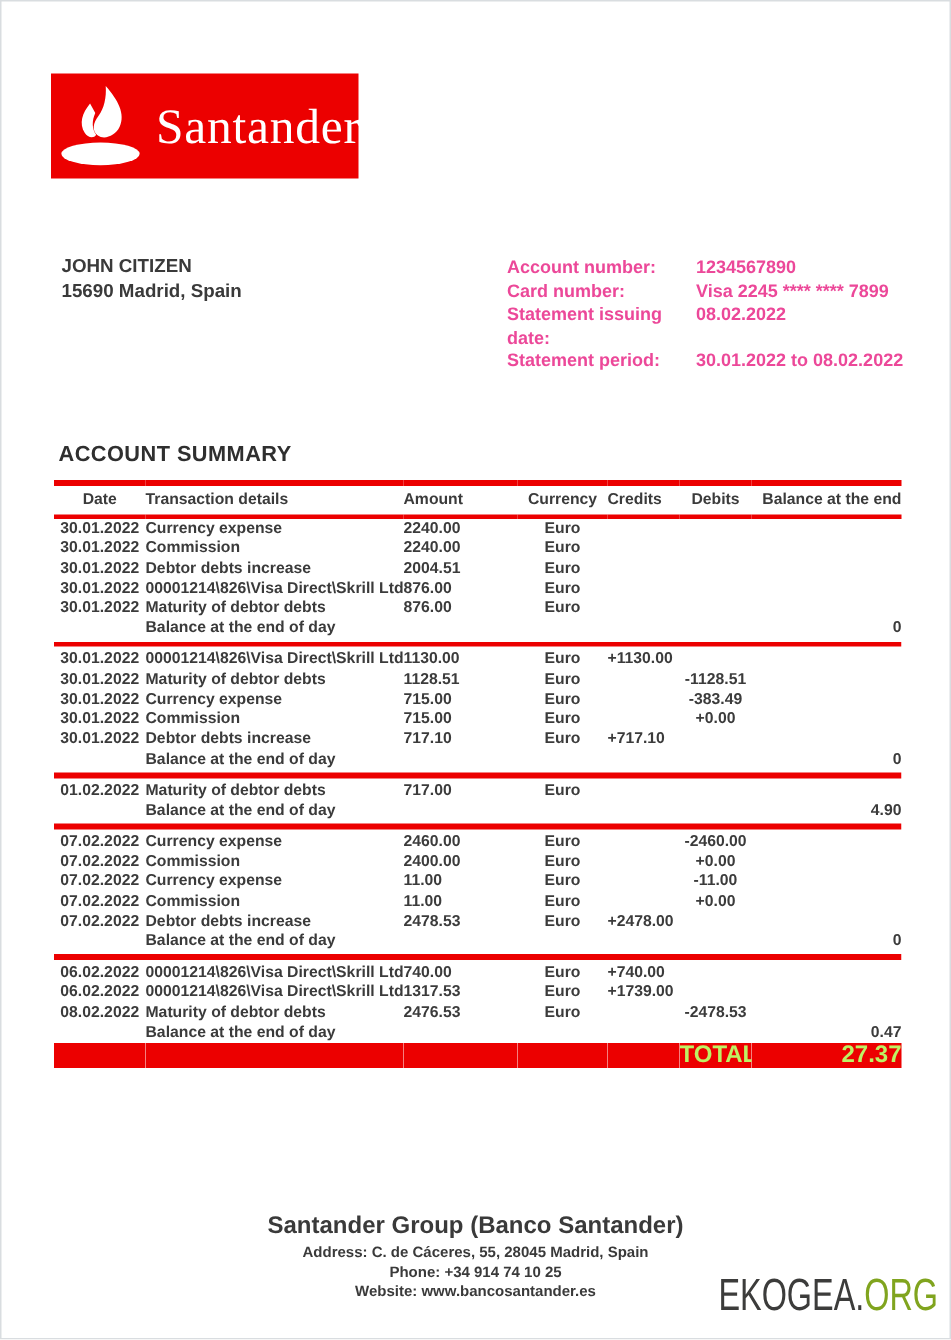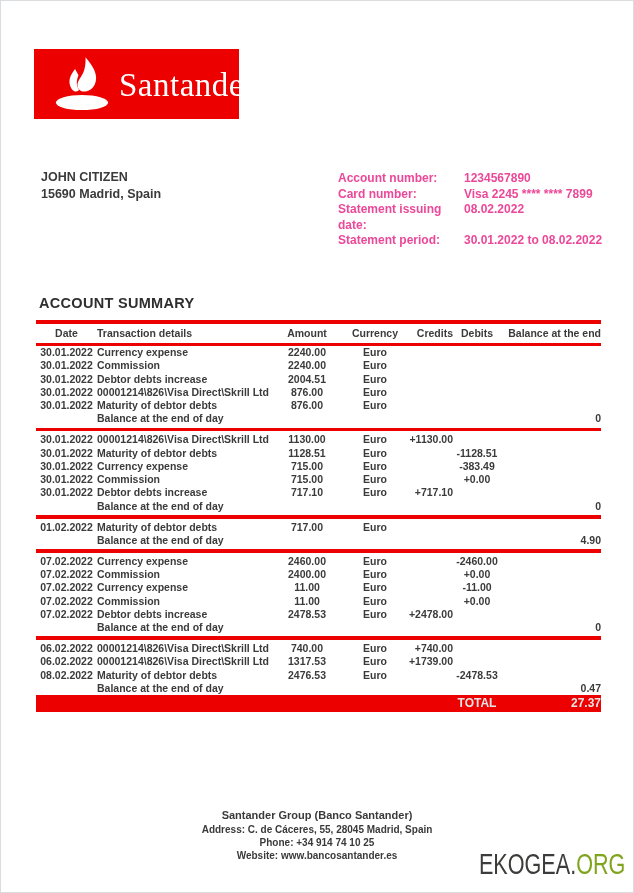--- a/index.html
+++ b/index.html
@@ -15,21 +15,21 @@
   }
 
   
   .logo {
     position: absolute;
     left: 33px; top: 48px;
     width: 205px; height: 70px;
     background: #EC0000;
     display: flex;
     align-items: center;
-    padding-left: 19px;
+    padding-left: 4px;
   }
   .logo .flame-wrap { width: 58px; height: 54px; flex: 0 0 auto; }
   .logo .brand-text {
     font-family: "Liberation Serif", serif;
     color: #ffffff;
     font-size: 33px;
     letter-spacing: 0.5px;
     margin-left: 8px;
     margin-top: 2px;
   }
@@ -80,47 +80,47 @@
     border-bottom: 3px solid #EC0000;
     font-size: 10.5px;
     font-weight: 700;
     padding: 3px 0 4px 0;
     white-space: nowrap;
   }
   table.tx td { padding: 0; height: 13.3px; line-height: 13.3px; white-space: nowrap; overflow: hidden; }
   
   table.tx th:nth-child(1), table.tx td:nth-child(1) { text-align: center; }
   table.tx th:nth-child(2), table.tx td:nth-child(2) { text-align: left; }
-  table.tx th:nth-child(3), table.tx td:nth-child(3) { text-align: center; }
+  table.tx th:nth-child(3), table.tx td:nth-child(3) { text-align: left; }
   table.tx th:nth-child(4), table.tx td:nth-child(4) { text-align: center; }
-  table.tx th:nth-child(5), table.tx td:nth-child(5) { text-align: right; }
+  table.tx th:nth-child(5), table.tx td:nth-child(5) { text-align: left; }
   table.tx th:nth-child(6), table.tx td:nth-child(6) { text-align: center; }
   table.tx th:nth-child(7), table.tx td:nth-child(7) { text-align: right; }
 
   tr.sep-row td { height: auto; padding: 2px 0; }
   tr.sep-row td div { height: 3.5px; background: #EC0000; }
 
   tr.total-row td {
     background: #EC0000;
-    color: #e5e5e5;
+    color: #bef264;
     height: 17px;
     line-height: 17px;
-    font-size: 12px;
+    font-size: 16px;
     font-weight: 700;
   }
 
   
   .footer {
     position: absolute;
     left: 0; right: 0; top: 808px;
     text-align: center;
     font-weight: 700;
     color: #3a3a3a;
   }
-  .footer .f-title { font-size: 11px; margin-bottom: 2px; }
+  .footer .f-title { font-size: 16px; margin-bottom: 2px; }
   .footer .f-line { font-size: 10px; line-height: 13px; }
 
   
   .watermark {
     position: absolute;
     right: 8px; top: 846px;
     font-size: 30px;
     letter-spacing: 0px;
     transform: scaleX(0.72);
     transform-origin: right center;

